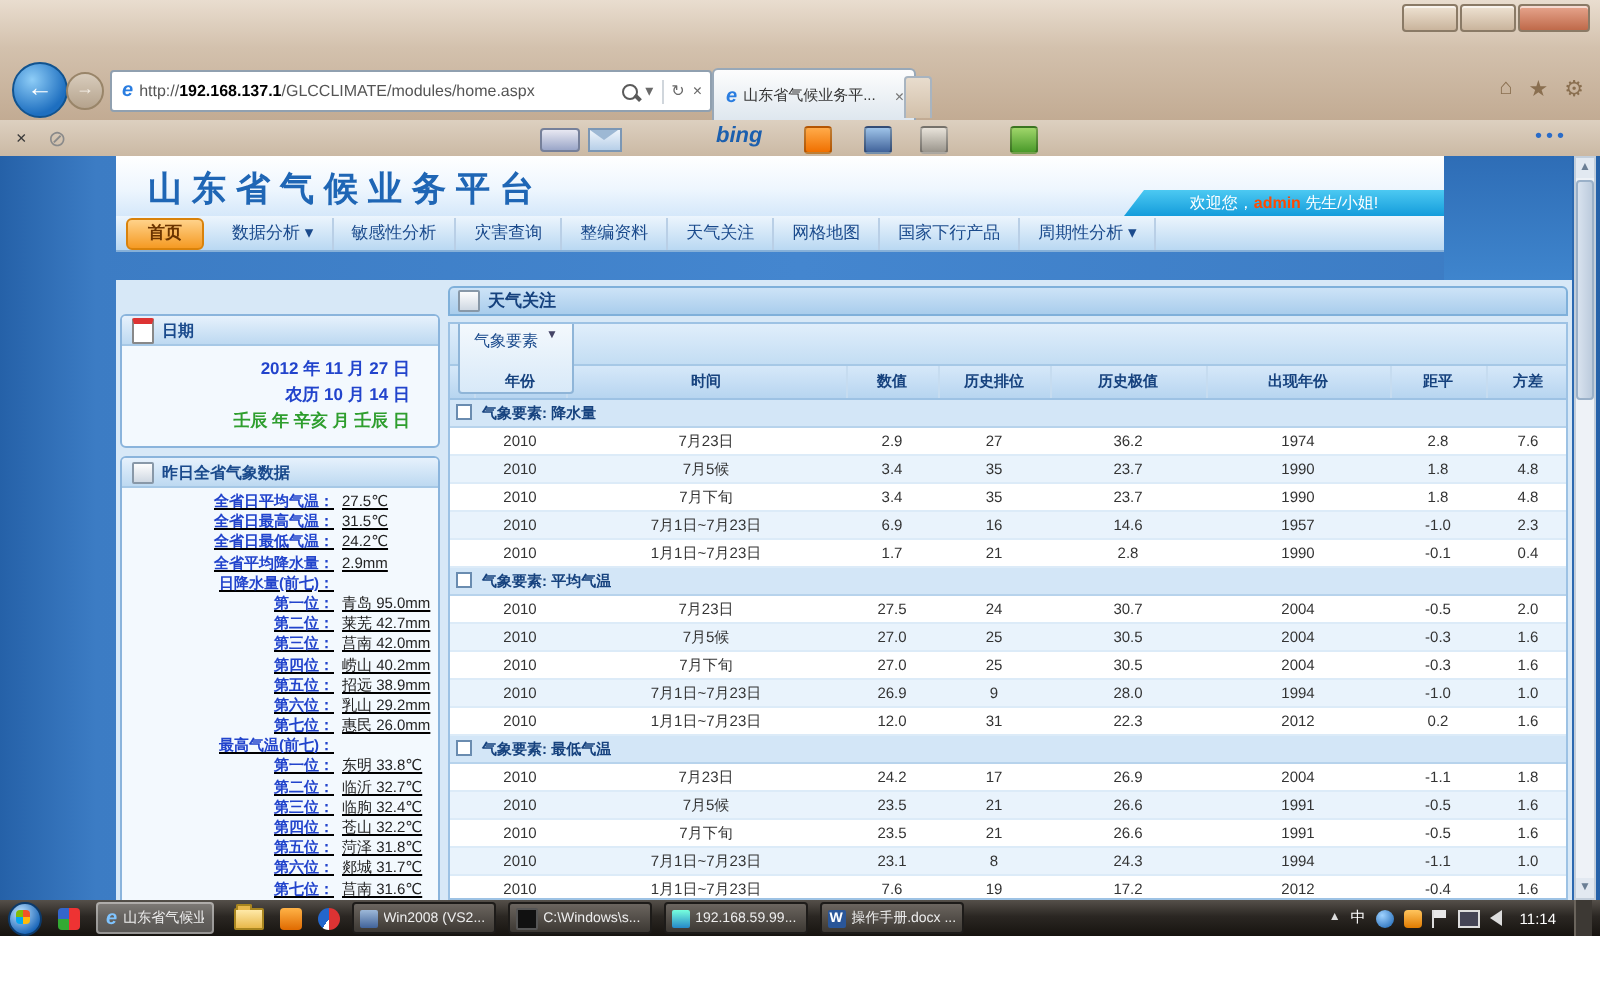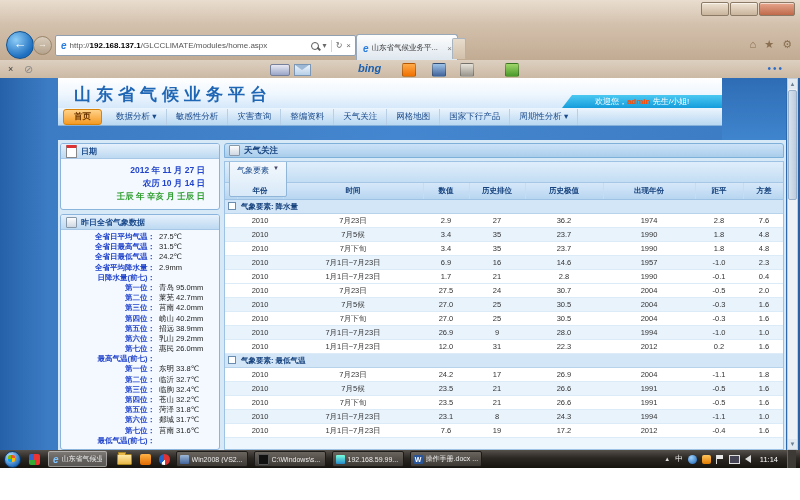--- a/index.html
+++ b/index.html
@@ -62,29 +62,29 @@
     background:linear-gradient(#ecf5fd,#b9d8f2);border-bottom:1px solid #86b0d8;font-size:8.5px;color:#1a4a8c;}
   .nav-item{padding:2px 9px;white-space:nowrap;border-right:1px solid #b9cfe6;cursor:pointer;}
   .nav-item.active{background:linear-gradient(#ffd28a,#f59a23);border:1px solid #d9820a;border-radius:3px;
     margin:0 5px;padding:1px 10px;color:#6b3400;font-weight:bold;}
   .statusbar{position:absolute;top:47px;left:0;width:664px;height:15px;background:#ddeefb;
     border-bottom:1px solid #b8d4ec;display:flex;align-items:center;font-size:7.5px;color:#3a66b5;}
   .sb-loc{padding-left:8px;}
   .sb-right{margin-left:auto;display:flex;gap:16px;padding-right:6px;}
   
   .content{position:absolute;top:62px;left:0;width:728px;height:310px;background:#d7e8f7;}
-  .sidebar{position:absolute;left:2px;top:3px;width:160px;}
+  .sidebar{position:absolute;left:2px;top:17px;width:160px;}
   .panel{background:#f3f9fe;border:1px solid #8ab4dc;border-radius:3px;overflow:hidden;margin-bottom:4px;}
   .panel-hd{height:14px;background:linear-gradient(#e6f1fc,#bdd9f1);border-bottom:1px solid #a6c8e6;
     display:flex;align-items:center;gap:4px;padding-left:5px;font-size:8px;font-weight:bold;color:#1a4a8c;}
   .ico-cal{width:9px;height:9px;background:#fff;border:1px solid #888;border-top:3px solid #d33;border-radius:1px;}
   .ico-chart{width:9px;height:9px;background:linear-gradient(#fdfdfd,#cfd8e2);border:1px solid #8898a8;border-radius:1px;}
   .date-body{padding:5px 14px 6px 0;text-align:right;font-size:8.5px;line-height:13px;font-weight:bold;}
   .dl-blue{color:#2244cc;} .dl-green{color:#2e9e2e;}
-  .weather-body{padding:3px 0 2px 0;font-size:7.5px;}
+  .weather-body{padding:3px 0 2px 12px;font-size:7.5px;text-decoration:underline;}
   .w-row{display:flex;line-height:8px;margin:0 0 2.2px 0;}
   .w-label{width:94px;text-align:right;color:#2244cc;font-weight:bold;flex:none;}
   .w-val{padding-left:4px;color:#222;white-space:nowrap;}
   
   .main{position:absolute;left:166px;top:3px;width:560px;height:307px;}
   .main-hd{height:15px;background:linear-gradient(#cde3f7,#a9cdec);border:1px solid #7fb0da;border-radius:3px 3px 0 0;
     display:flex;align-items:center;gap:4px;padding-left:4px;font-size:8.5px;font-weight:bold;color:#16427e;box-sizing:border-box;}
   .main-body{position:absolute;top:18px;left:0;width:558px;bottom:0;background:#eef6fd;border:1px solid #9dc2e4;overflow:hidden;}
   .toolbar{height:20px;background:linear-gradient(#e0eefb,#c3ddf3);border-bottom:1px solid #a6c8e6;display:flex;align-items:center;padding-left:4px;}
   .elem-btn{height:14px;padding:17px 7px;background:linear-gradient(#ffffff,#d8e9f8);border:1px solid #8fb5d8;border-radius:2px;
@@ -404,20 +404,24 @@
                     <td></td>
                     <td>2010</td>
                     <td>1月1日~7月23日</td>
                     <td>1.7</td>
                     <td>21</td>
                     <td>2.8</td>
                     <td>1990</td>
                     <td>-0.1</td>
                     <td>0.4</td>
                   </tr>
+                  <tr class="group">
+                    <td><span class="gbox"></span></td>
+                    <td class="gtitle" colspan="8">气象要素: 平均气温</td>
+                  </tr>
                   <tr>
                     <td></td>
                     <td>2010</td>
                     <td>7月23日</td>
                     <td>27.5</td>
                     <td>24</td>
                     <td>30.7</td>
                     <td>2004</td>
                     <td>-0.5</td>
                     <td>2.0</td>

